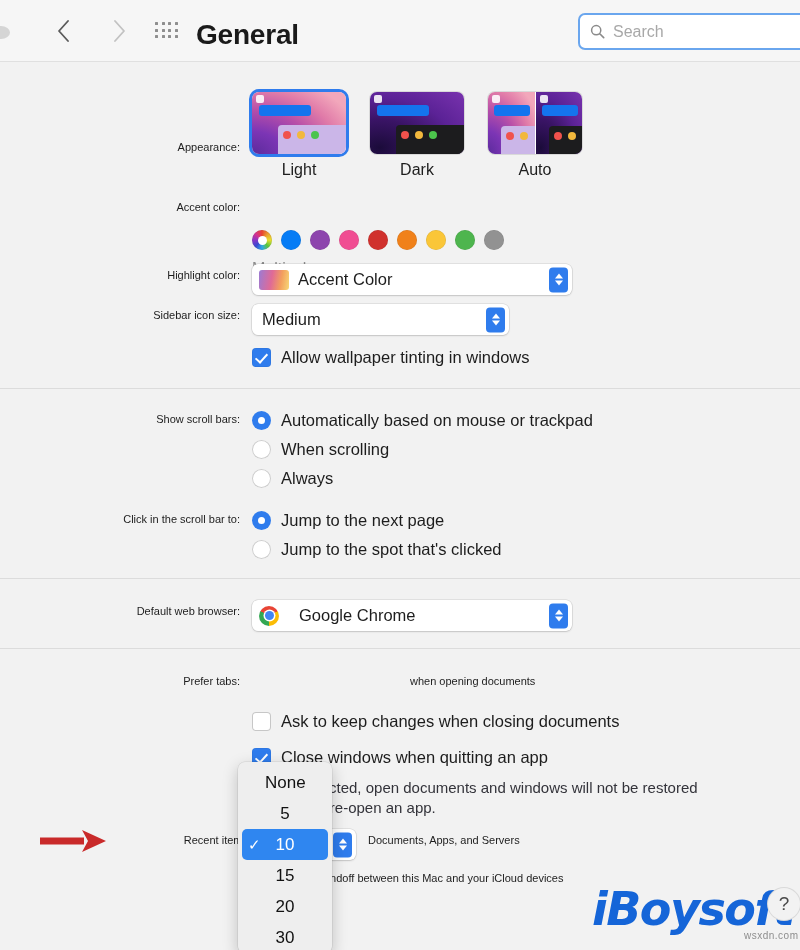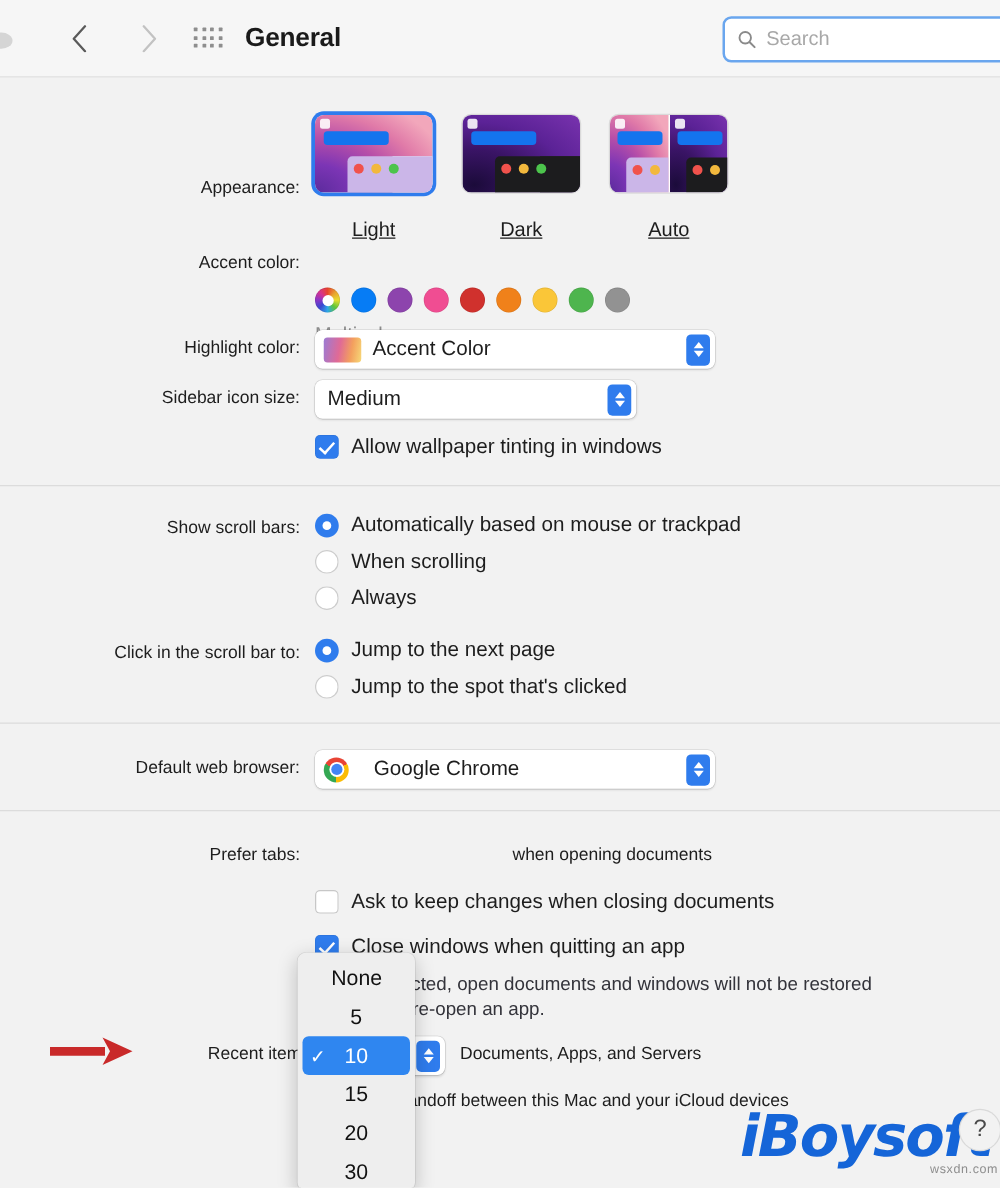--- a/index.html
+++ b/index.html
@@ -33,21 +33,21 @@
   .nav-fwd { left: 102px; color: #c2c2c2; }
   .grid-icon {
     position: absolute; left: 155px; top: 22px;
     width: 24px; height: 18px;
     display: grid; grid-template-columns: repeat(4, 1fr); grid-template-rows: repeat(3, 1fr);
     gap: 2px;
   }
   .grid-icon i { display: block; width: 3px; height: 3px; background: #8e8e8e; border-radius: 0.5px; }
   .page-title {
     position: absolute; left: 196px; top: 19px;
-    font-size: 21px; font-weight: 700; color: #1a1a1a; letter-spacing: -0.2px;
+    font-size: 28px; font-weight: 700; color: #1a1a1a; letter-spacing: -0.2px;
   }
   .search-wrap {
     position: absolute; left: 578px; top: 13px;
     width: 238px; height: 37px;
     background: #ffffff;
     border: 2.5px solid #6aa6ee;
     border-radius: 7px;
     display: flex; align-items: center;
   }
   .search-icon {
@@ -60,33 +60,33 @@
     font-size: 16px; color: #222; margin-left: 8px; width: 180px;
   }
   .search-input::placeholder { color: #a8a8a8; }
 
   
   .content { position: absolute; left: 0; top: 62px; width: 800px; height: 888px; }
   .divider { position: absolute; left: 0; width: 800px; height: 1px; background: #dcdcdc; }
 
   .row { position: absolute; display: flex; align-items: flex-start; }
   .lbl {
-    font-size: 14px; color: #1d1d1d; text-align: right;
+    font-size: 11px; color: #1d1d1d; text-align: right;
     white-space: nowrap;
   }
 
   
   .appearance-group { position: absolute; left: 252px; top: 30px; display: flex; gap: 24px; }
   .appear-item { width: 94px; display: flex; flex-direction: column; align-items: center; }
   .thumb {
     width: 94px; height: 62px; border-radius: 7px; position: relative; overflow: hidden;
     box-shadow: 0 0 0 1px rgba(0,0,0,0.10);
   }
   .thumb.sel { box-shadow: 0 0 0 3px #2f7ced; }
-  .appear-caption { margin-top: 22px; font-size: 16px; color: #1d1d1d; text-decoration: underline; }
+  .appear-caption { margin-top: 7px; font-size: 16px; color: #1d1d1d; }
 
   .t-light-bg {
     position: absolute; inset: 0;
     background:
       radial-gradient(120% 130% at 0% 100%, #5b2b9c 0%, #7c35b5 28%, #b84fa8 55%, #e07aa8 78%, #f2a7bb 100%);
   }
   .t-dark-bg {
     position: absolute; inset: 0;
     background:
       radial-gradient(130% 130% at 10% 90%, #1b0b3a 0%, #3a1466 35%, #5b2296 62%, #7b34b0 100%);

